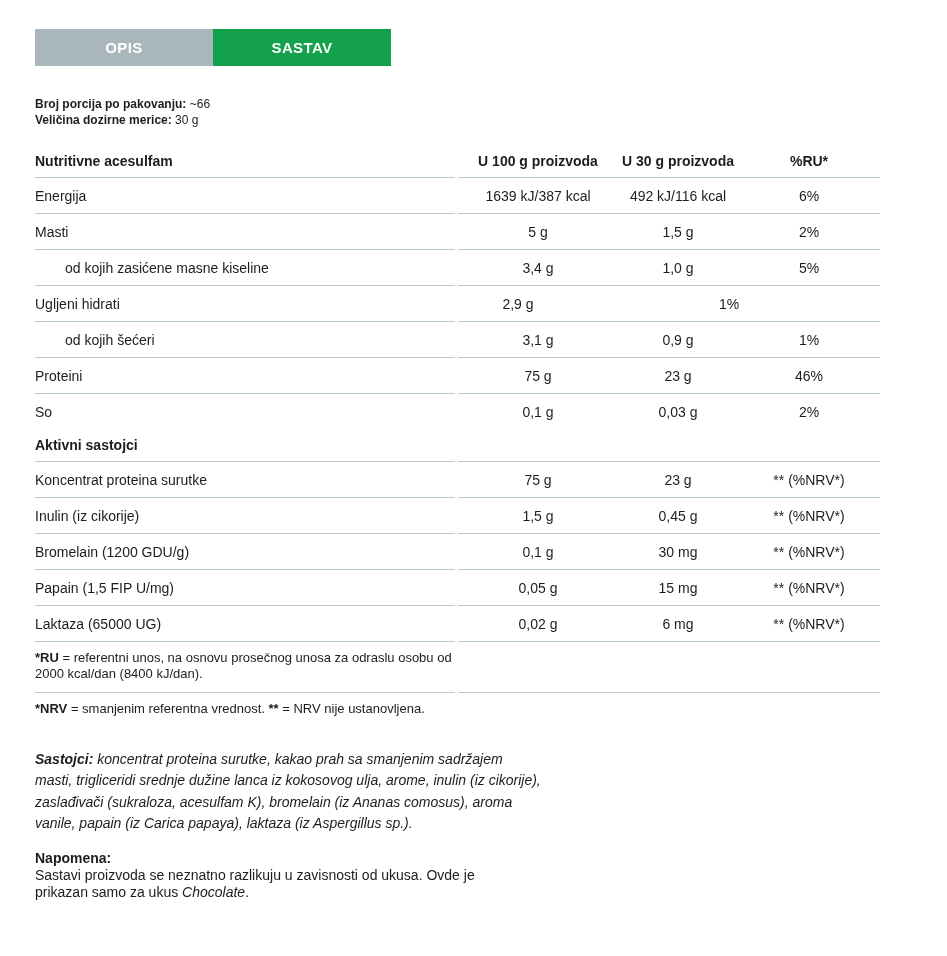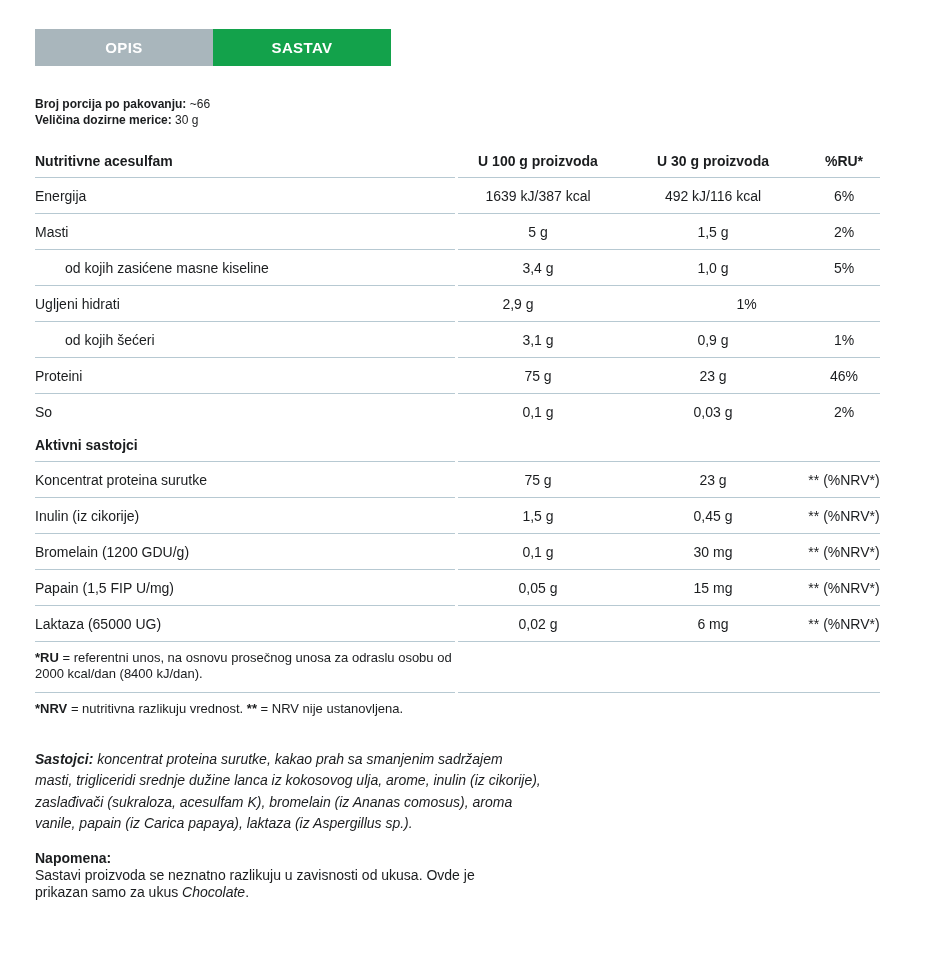--- a/index.html
+++ b/index.html
@@ -28,21 +28,21 @@
   .serving b { font-weight: 700; }
 
   
   .ntable { margin-top: 16px; width: 845px; font-size: 14px; }
   .trow { display: flex; align-items: stretch; }
   .c1 {
     width: 420px; margin-right: 3px;
     display: flex; align-items: center;
     min-height: 35px;
   }
-  .cv { flex: 1; display: flex; align-items: flex-start; gap: 35px; }
+  .cv { flex: 1; display: flex; align-items: flex-start; }
   .c2 { width: 160px; }
   .c3 { width: 120px; }
   .c4 { flex: 1; }
   .c2, .c3, .c4 {
     display: flex; align-items: center; justify-content: center;
     text-align: center; min-height: 35px;
   }
   .bb { border-bottom: 1px solid #b7c9d2; }
   .hdr { font-weight: 700; }
   .hdr-row .c1, .hdr-row .c2, .hdr-row .c3, .hdr-row .c4 { min-height: 33px; }
@@ -201,21 +201,21 @@
             </div>
           </div>
         </div>
 
       <div id="footnote-rows">
           <div class="trow foot-row">
             <div class="c1 bb"><b>*RU</b><span> = referentni unos, na osnovu prosečnog unosa za odraslu osobu od 2000 kcal/dan (8400 kJ/dan).</span></div>
             <div class="cv bb"></div>
           </div>
           <div class="trow foot-row">
-            <div class="c1"><b>*NRV</b><span> = nutritivna razlikuju vrednost. </span><b>**</b><span> = NRV nije ustanovljena.</span></div>
+            <div class="c1"><b>*NRV</b><span> = smanjenim referentna vrednost. </span><b>**</b><span> = NRV nije ustanovljena.</span></div>
             <div class="cv"></div>
           </div>
         </div>
     </div>
 
     <p class="ingredients"><b>Sastojci:</b> <span>koncentrat proteina surutke, kakao prah sa smanjenim sadržajem masti, trigliceridi srednje dužine lanca iz kokosovog ulja, arome, inulin (iz cikorije), zaslađivači (sukraloza, acesulfam K), bromelain (iz Ananas comosus), aroma vanile, papain (iz Carica papaya), laktaza (iz Aspergillus sp.).</span></p>
 
     <div class="note">
       <b class="note-label">Napomena:</b>
       <span>Sastavi proizvoda se neznatno razlikuju u zavisnosti od ukusa. Ovde je prikazan samo za ukus </span><i>Chocolate</i><span>.</span>

